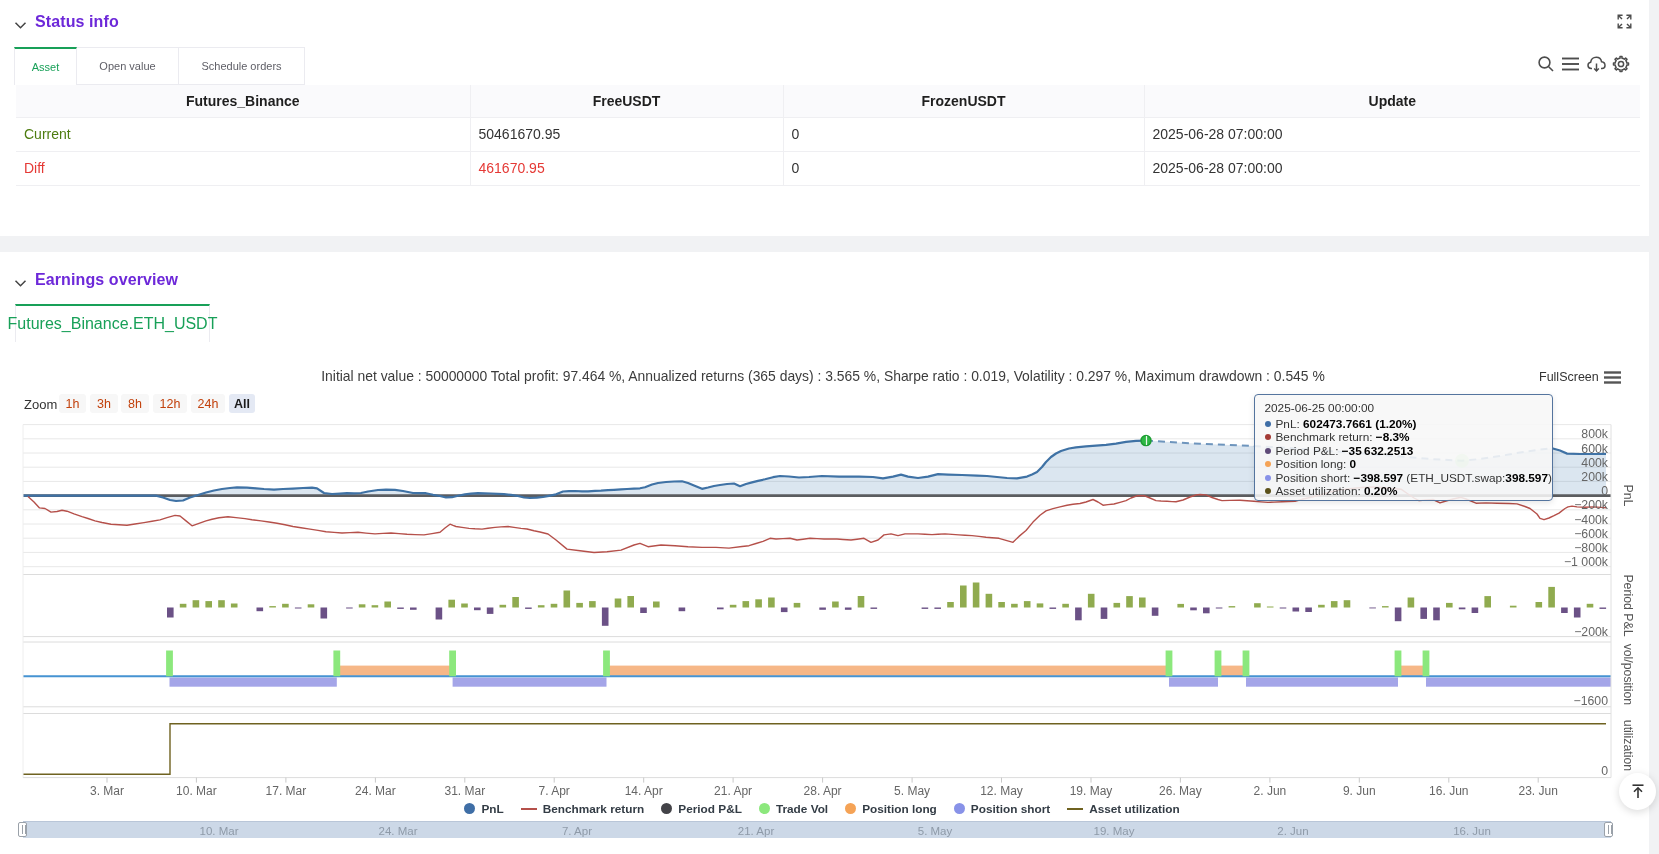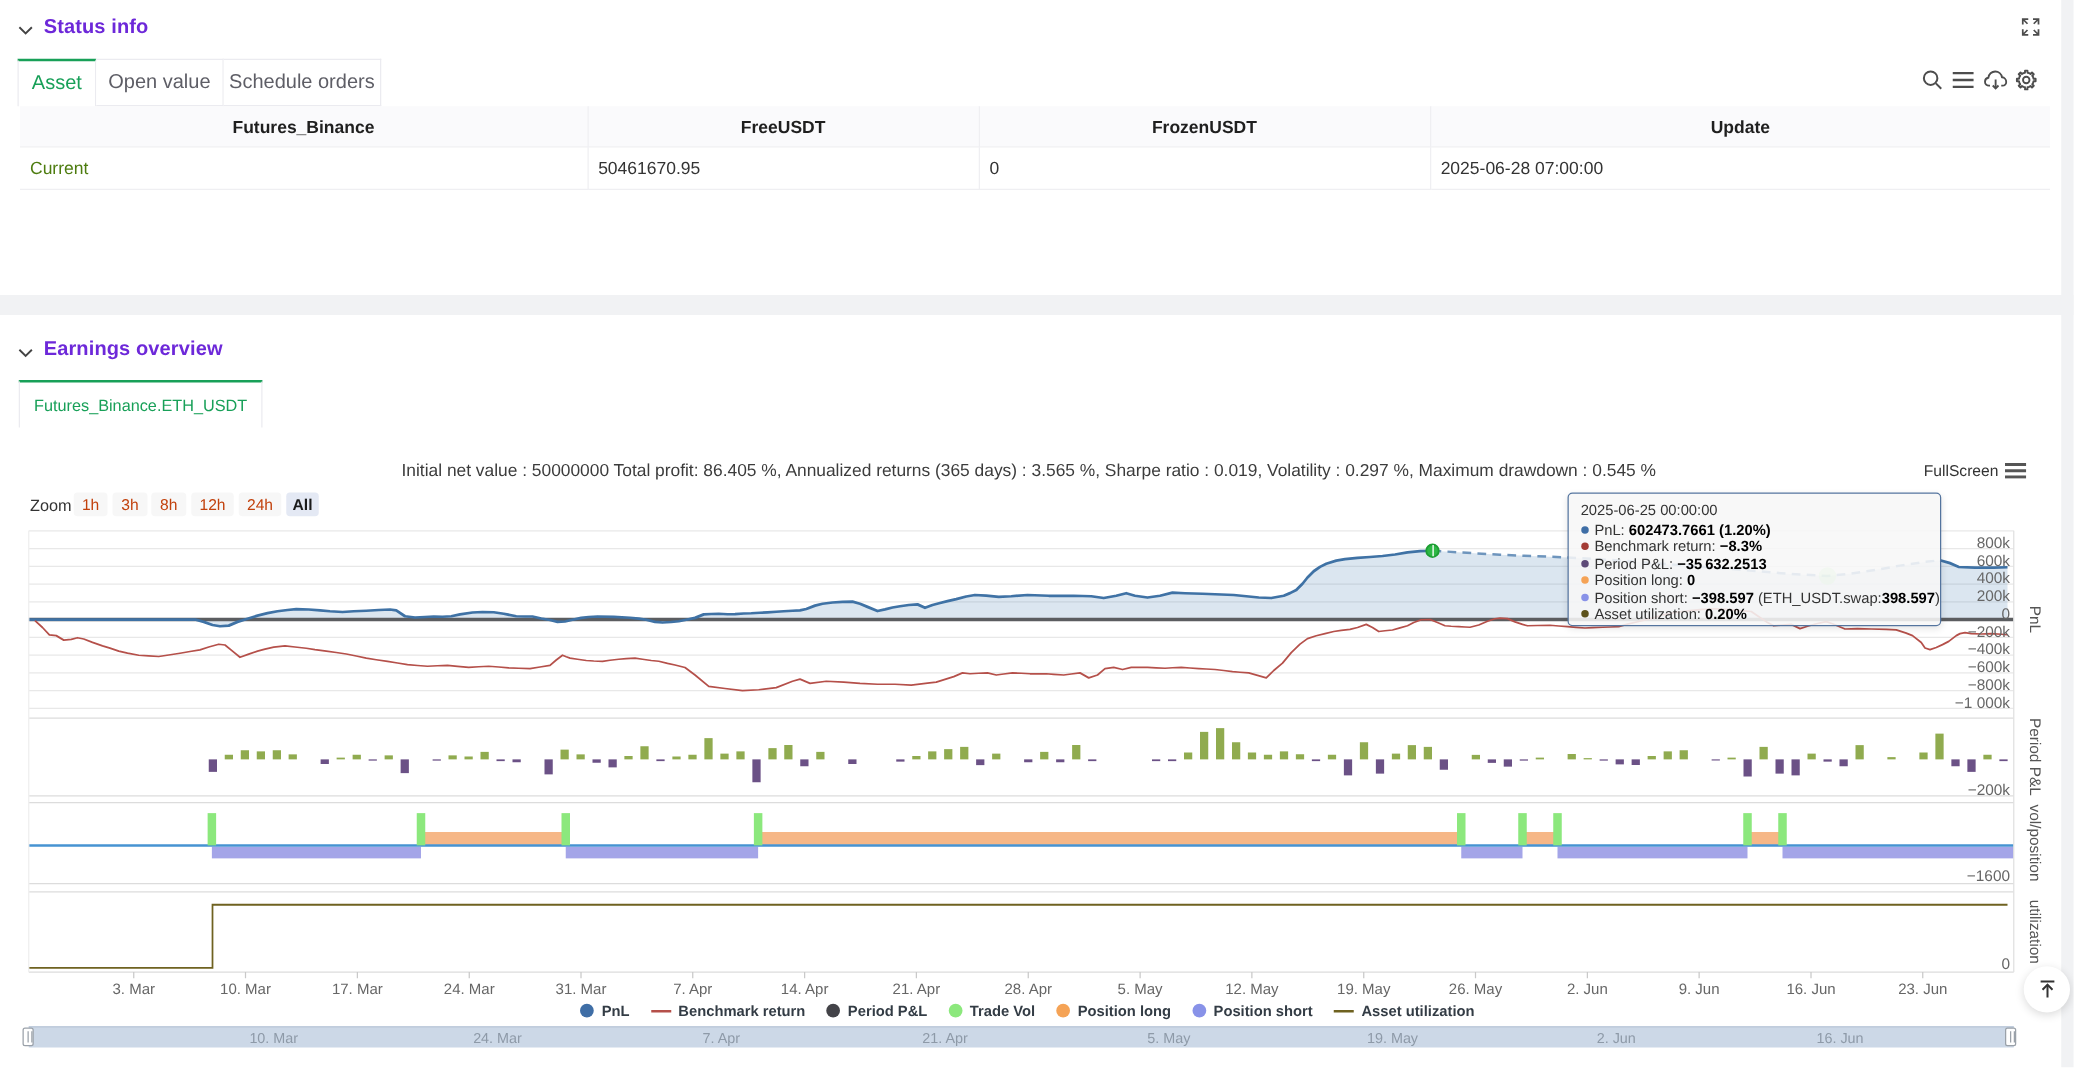--- a/index.html
+++ b/index.html
@@ -1,20 +1,20 @@
 <!DOCTYPE html>
 <html><head><meta charset="utf-8">
 <style>
 * { margin:0; padding:0; box-sizing:border-box; }
 html,body { width:1659px; height:854px; background:#fff; overflow:hidden;
   font-family:"Liberation Sans", sans-serif; position:relative; }
 .abs { position:absolute; }
 .sechead { font-size:16px; font-weight:700; color:#6d28d9; letter-spacing:0.1px; }
 .tab { position:absolute; top:47px; height:38px; background:#fff; border:1px solid #ebebf0;
-  display:flex; align-items:center; justify-content:center; font-size:16px; color:#5e5e66; }
+  display:flex; align-items:center; justify-content:center; font-size:11px; color:#5e5e66; }
 .tab.active { border-top:2px solid #18a058; color:#18a058; border-bottom:none; }
 table.st { position:absolute; left:16px; top:85px; width:1624px; border-collapse:collapse;
   font-size:14px; color:#333; }
 table.st th { background:#fafafc; font-weight:700; text-align:center; height:32px;
   padding:0 8px; border-bottom:1px solid #efeff2; border-right:1px solid #efeff2; color:#1f1f1f; }
 table.st td { height:34px; padding:0 8px; border-bottom:1px solid #efeff2;
   border-right:1px solid #efeff2; }
 table.st th:last-child, table.st td:last-child { border-right:none; }
 .zbtn { position:absolute; top:394px; height:19px; border-radius:3px; background:#f7f7f7;
   color:#c2410c; font-size:12.5px; display:flex; align-items:center; justify-content:center; }
@@ -78,33 +78,39 @@
         <th>FreeUSDT</th>
         <th>FrozenUSDT</th>
         <th>Update</th>
       </tr>
 <tr>
         <td style="color:#4d7c0f">Current</td>
         <td>50461670.95</td>
         <td>0</td>
         <td>2025-06-28 07:00:00</td>
       </tr>
+<tr>
+        <td style="color:#e53935">Diff</td>
+        <td style="color:#e53935">461670.95</td>
+        <td>0</td>
+        <td>2025-06-28 07:00:00</td>
+      </tr>
 </tbody>
   </table>
 
 <div class="abs" style="left:0;top:236px;width:1659px;height:16px;background:#f1f2f4"></div>
 <div class="abs" style="left:1649px;top:0;width:10px;height:854px;background:#f1f2f4"></div>
 
 <span class="abs" style="left:14px;top:274px"><svg width="13" height="9" viewBox="0 0 13 9" fill="none" stroke="#444" stroke-width="1.5">
       <path d="M1.5 1.8 L6.5 6.8 L11.5 1.8"></path>
     </svg></span>
 <div class="abs sechead" style="left:35px;top:271px">Earnings overview</div>
-<div class="tab active" style="left:15px;top:304px;width:195px;height:38px;font-size:13px">Futures_Binance.ETH_USDT</div>
-
-<div class="abs" style="left:823px;top:368px;transform:translateX(-50%);font-size:13.9px;color:#3c3c3c;white-space:nowrap">Initial net value : 50000000 Total profit: 86.405 %, Annualized returns (365 days) : 3.565 %, Sharpe ratio : 0.019, Volatility : 0.297 %, Maximum drawdown : 0.545 %</div>
+<div class="tab active" style="left:15px;top:304px;width:195px;height:38px;font-size:16px">Futures_Binance.ETH_USDT</div>
+
+<div class="abs" style="left:823px;top:368px;transform:translateX(-50%);font-size:13.9px;color:#3c3c3c;white-space:nowrap">Initial net value : 50000000 Total profit: 97.464 %, Annualized returns (365 days) : 3.565 %, Sharpe ratio : 0.019, Volatility : 0.297 %, Maximum drawdown : 0.545 %</div>
 <div class="abs" style="left:1539px;top:370px;font-size:12.5px;color:#333">FullScreen</div>
 <span class="abs" style="left:1604px;top:370px"><svg width="17" height="13" viewBox="0 0 17 13" stroke="#555" stroke-width="2.4">
       <line x1="0" y1="1.5" x2="17" y2="1.5"></line>
       <line x1="0" y1="6.5" x2="17" y2="6.5"></line>
       <line x1="0" y1="11.5" x2="17" y2="11.5"></line>
     </svg></span>
 
 <div class="abs" style="left:24px;top:397px;font-size:13px;color:#333">Zoom</div>
 <div class="zbtn" style="left:59px;width:27px">1h</div>
 <div class="zbtn" style="left:90px;width:28px">3h</div>

